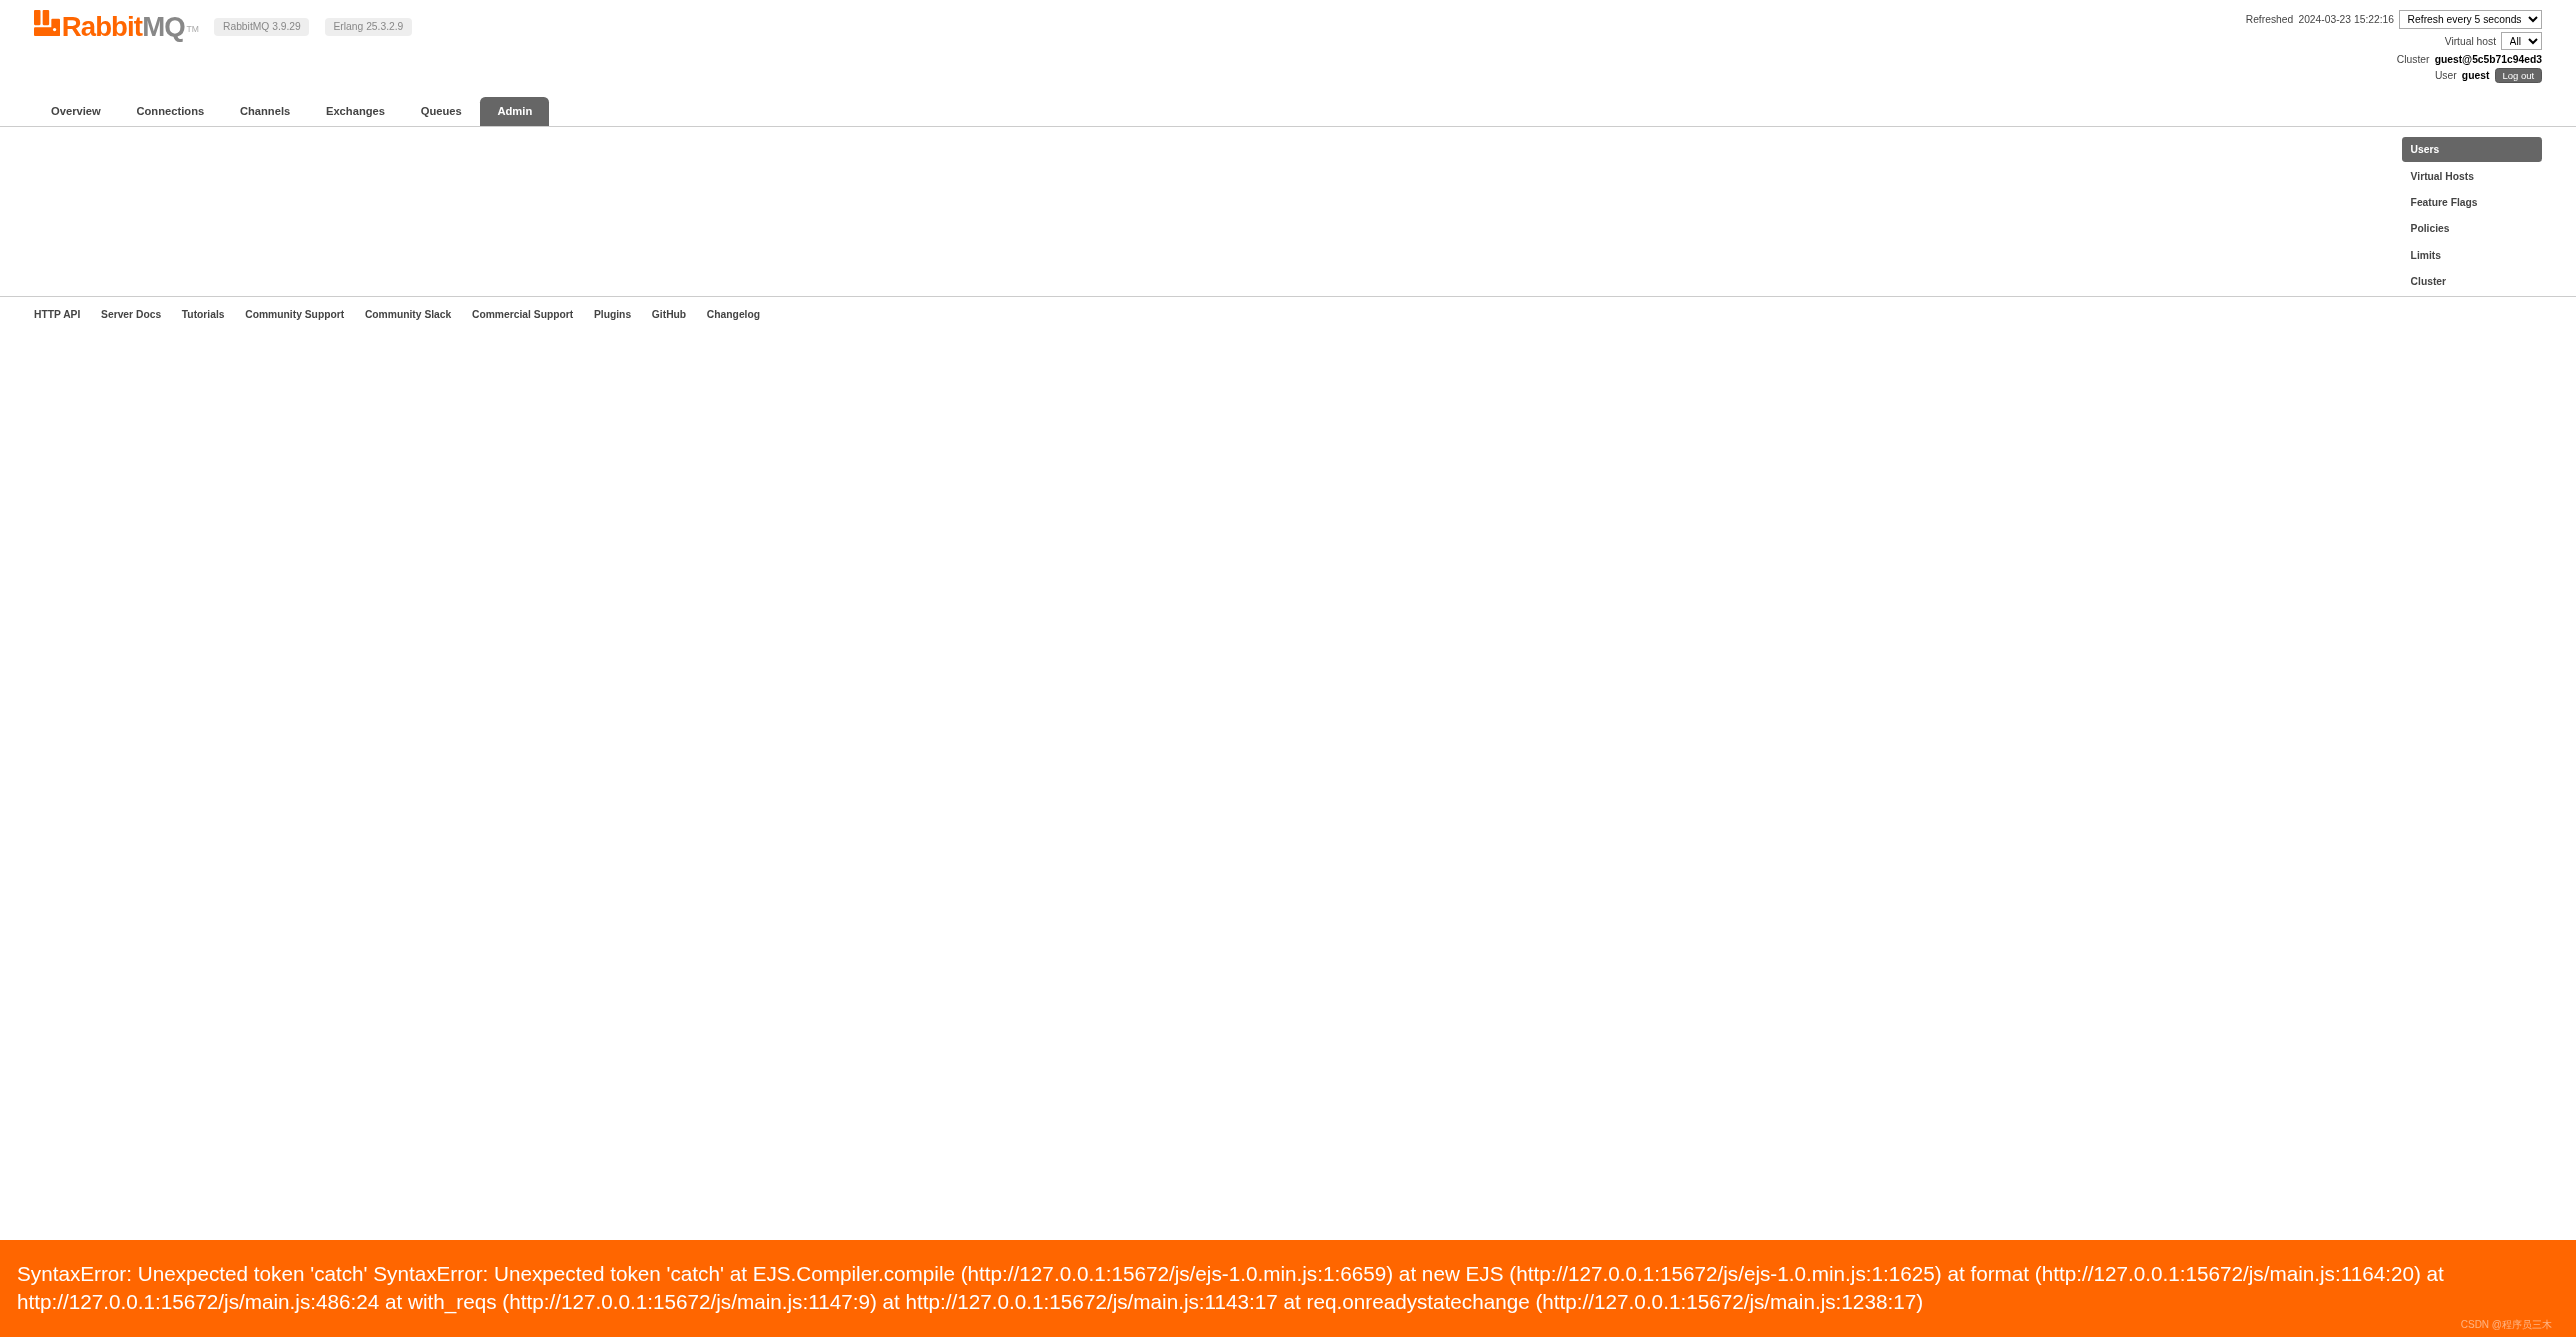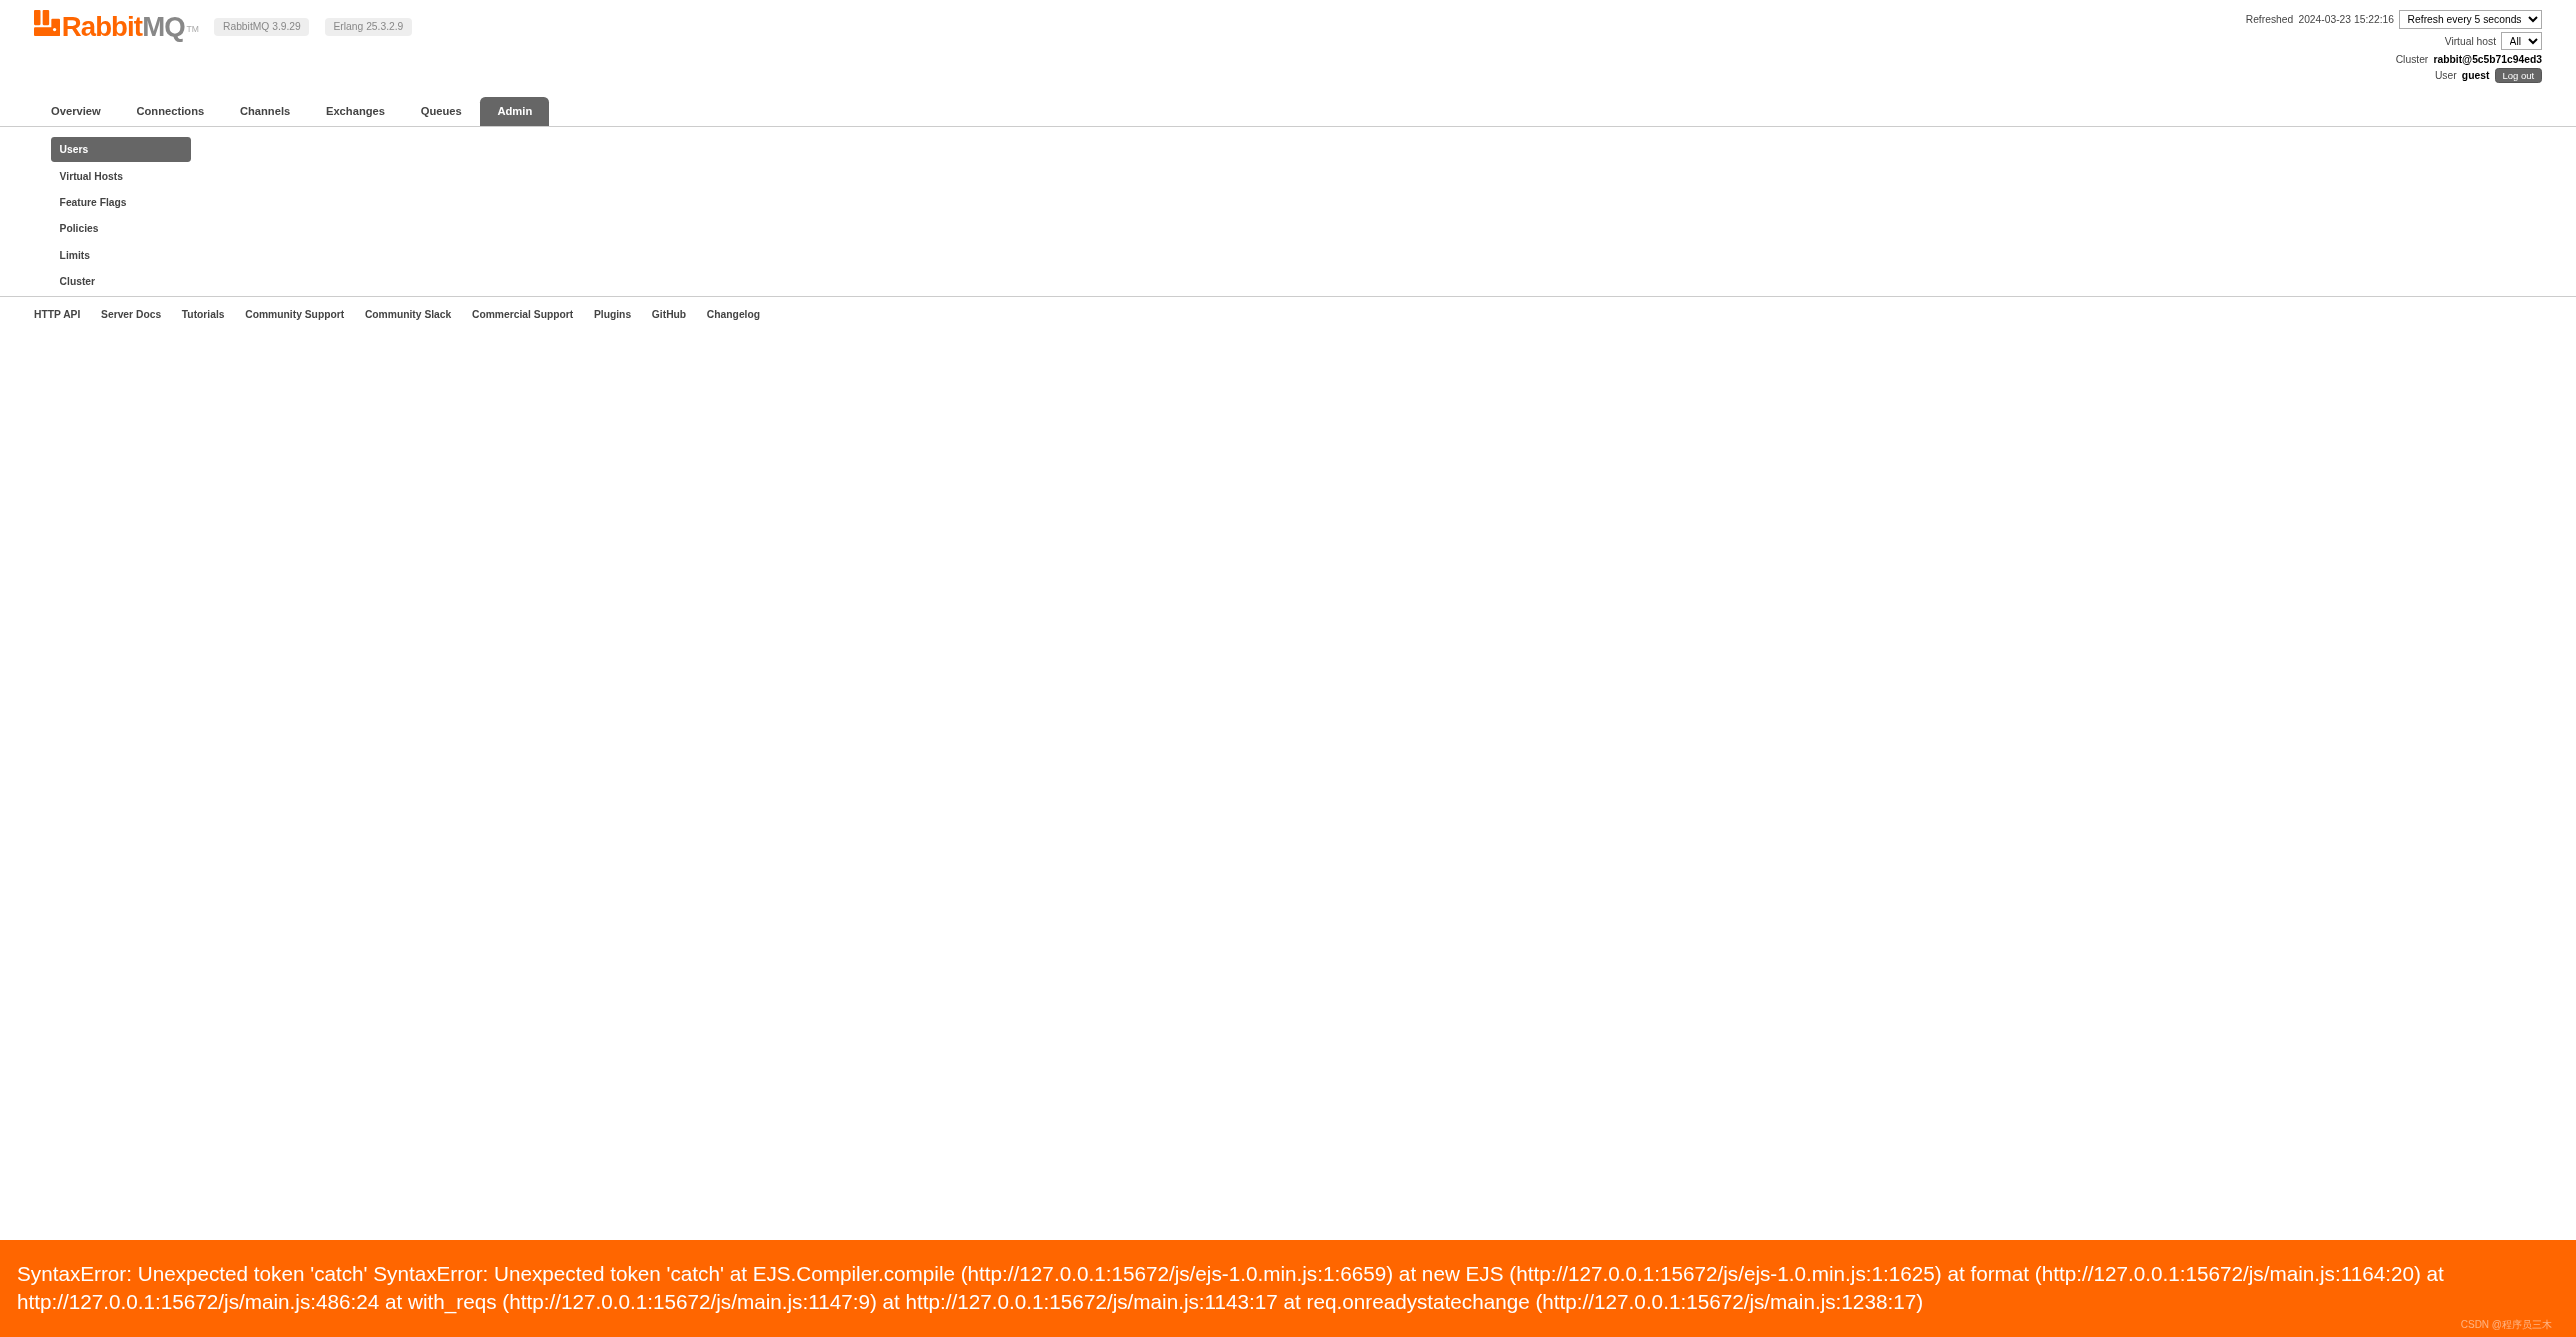--- a/index.html
+++ b/index.html
@@ -116,21 +116,20 @@
       margin-right: 1.7px;
     }
     .nav-tabs .tab.active {
       background: #666;
       color: #fff;
     }
     .content {
       display: flex;
       margin-top: 10.3px;
       min-height: 155px;
-      flex-direction: column;
     }
     .main {
       flex: 1;
     }
     .sidebar {
       width: 140px;
       margin-left: 17px;
     }
     .sidebar .side-item {
       padding: 6.9px 8.6px;
@@ -214,21 +213,21 @@
         </select>
       </div>
       <div class="row">
         <span>Virtual host</span>
         <select>
           <option>All</option>
         </select>
       </div>
       <div class="row">
         <span>Cluster</span>
-        <b>rabbit@5c5b71c94ed3</b>
+        <b>guest@5c5b71c94ed3</b>
       </div>
       <div class="row">
         <span>User</span>
         <b>guest</b>
         <button class="logout-btn">Log out</button>
       </div>
     </div>
   </div>
 
   <div class="nav-tabs">

